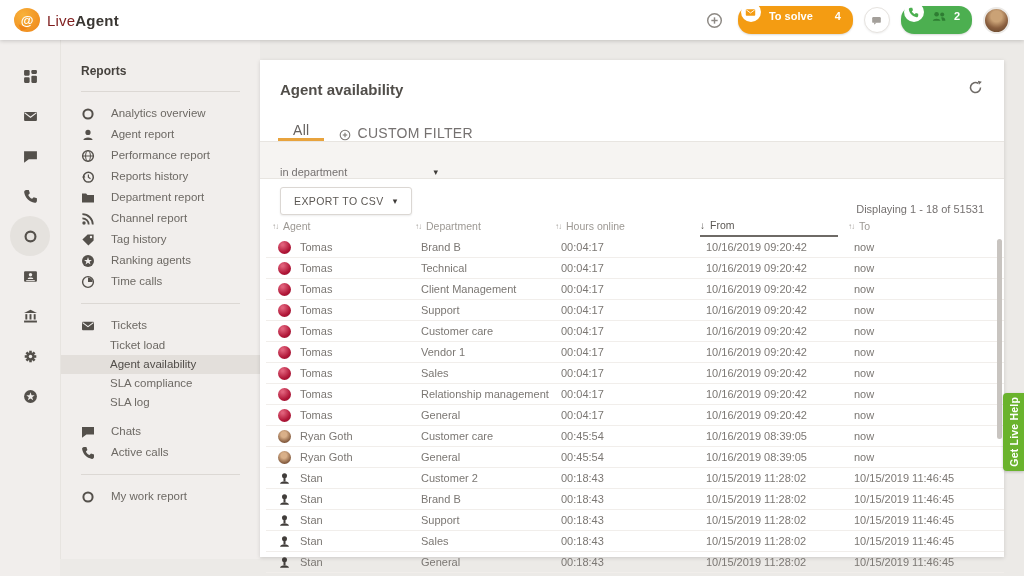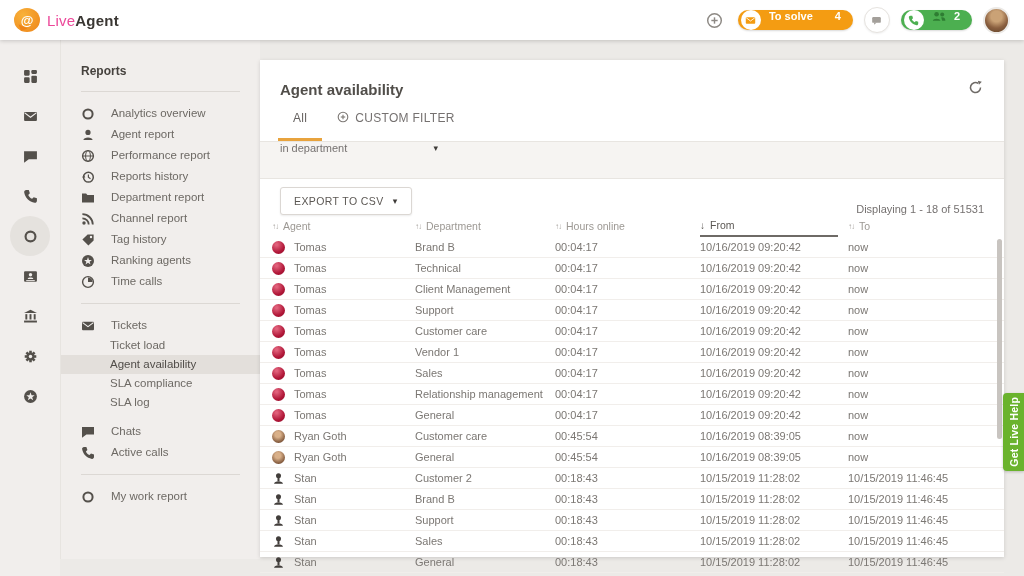--- a/index.html
+++ b/index.html
@@ -10,26 +10,26 @@
 
   
   .topbar{position:absolute;top:0;left:0;right:0;height:40px;background:#fff;z-index:20;
           box-shadow:0 1px 4px rgba(0,0,0,.18);display:flex;align-items:center;justify-content:space-between;padding:0 14px;box-sizing:border-box;}
   .logo{display:flex;align-items:center;gap:7px;}
   .logo-bubble{position:relative;width:26px;height:24px;border-radius:50% 50% 50% 50%;
                background:radial-gradient(circle at 35% 30%,#f8b23a,#ee8418);display:flex;align-items:center;justify-content:center;
                color:#fff;font-weight:bold;font-size:13px;}
   .logo-bubble:after{content:"";position:absolute;left:2px;bottom:-4px;border:5px solid transparent;border-top-color:#ee8418;transform:rotate(25deg);}
   .logo-text{font-size:15px;letter-spacing:.2px;}
-  .logo-live{color:#ec4899;}
+  .logo-live{color:#7f1d1d;}
   .logo-agent{color:#3a3733;font-weight:bold;}
   .top-right{display:flex;align-items:center;gap:11px;}
   .round-icon-btn{width:24px;height:24px;border-radius:50%;background:#fff;display:flex;align-items:center;justify-content:center;color:#8d8984;cursor:pointer;}
   .round-icon-btn.bordered{border:1px solid #e6e3df;box-shadow:0 1px 2px rgba(0,0,0,.06);}
-  .pill{height:16px;border-radius:13px;display:flex;align-items:flex-start;gap:8px;padding:0 12px 4px 3px;color:#fff;
+  .pill{height:16px;border-radius:13px;display:flex;align-items:flex-end;gap:8px;padding:0 12px 12px 3px;color:#fff;
         font-size:11px;font-weight:bold;box-shadow:0 1px 2px rgba(0,0,0,.15);cursor:pointer;}
   .pill-orange{background:#f49c12;}
   .pill-green{background:#4caf50;}
   .pill-bubble{width:20px;height:20px;border-radius:50%;background:#fff;display:flex;align-items:center;justify-content:center;}
   .pill-count{font-weight:bold;}
   .pill-spacer{width:6px;}
   .avatar{width:27px;height:27px;border-radius:50%;border:2px solid #eceae7;box-sizing:border-box;cursor:pointer;
           background:radial-gradient(circle at 50% 32%,#caa276 28%,#8a5f3f 60%,#5d4028 100%);}
 
   
@@ -47,38 +47,38 @@
   .sb-sub{display:block;padding:2px 20px 2px 49px;font-size:11.5px;color:#6d6964;cursor:pointer;line-height:15px;}
   .sb-sub.selected{background:#e3dfdb;color:#514d49;}
   .sb-gap{height:9px;}
 
   
   .card{position:absolute;left:260px;top:60px;width:744px;height:497px;background:#fff;box-shadow:0 1px 4px rgba(0,0,0,.14);box-sizing:border-box;}
   .card-head{position:relative;padding:21px 20px 13px;}
   .card-title{font-size:15px;font-weight:bold;color:#514e4a;}
   .refresh-btn{position:absolute;top:20px;right:20px;width:16px;height:16px;color:#6e6a66;cursor:pointer;}
   .tabs{display:flex;align-items:stretch;height:30px;padding:0 18px;border-bottom:1px solid #e8e5e1;}
-  .tab{display:flex;align-items:flex-start;gap:6px;padding:0 15px;font-size:12px;color:#757170;letter-spacing:.3px;cursor:pointer;box-sizing:border-box;}
+  .tab{display:flex;align-items:flex-end;gap:6px;padding:0 15px;font-size:14px;color:#757170;letter-spacing:.3px;cursor:pointer;box-sizing:border-box;}
   .tab.active{border-bottom:3px solid #e8a33d;color:#666260;}
   .tab .ic{width:12px;height:12px;color:#7c7874;}
-  .filter-row{height:36px;background:#f6f4f2;border-bottom:1px solid #e8e5e1;display:flex;align-items:flex-start;padding:0 20px;}
+  .filter-row{height:36px;background:#f6f4f2;border-bottom:1px solid #e8e5e1;display:flex;align-items:flex-end;padding:0 20px;}
   .filter-select{width:158px;display:flex;align-items:center;justify-content:space-between;font-size:11px;color:#757170;cursor:pointer;}
   .caret{font-size:9px;color:#3e3b38;}
   .toolbar{height:36px;display:flex;align-items:flex-end;justify-content:space-between;padding:0 20px;}
   .export-btn{height:26px;display:flex;align-items:center;gap:9px;padding:0 13px;background:#fff;border:1px solid #dbd7d3;border-radius:3px;
               box-shadow:0 1px 2px rgba(0,0,0,.08);font-size:10.5px;color:#5c5854;letter-spacing:.4px;cursor:pointer;}
   .displaying{font-size:11px;color:#757170;}
 
   .grid-cols{display:grid;grid-template-columns:143px 140px 145px 148px auto;padding:0 10px 0 12px;}
   .thead{height:22px;align-items:center;font-size:10.5px;color:#9c9893;}
   .th{display:flex;align-items:center;gap:5px;height:100%;cursor:pointer;box-sizing:border-box;}
   .th .sort{font-size:8px;letter-spacing:-1px;color:#aaa6a1;}
   .th.active{color:#5b5753;border-bottom:2px solid #6e6a66;margin-right:10px;}
   .th.active .sort{font-size:10px;letter-spacing:0;color:#5b5753;}
-  .tbody{position:relative;}
+  .tbody{position:relative;padding-left:6px;}
   .row{height:20px;align-items:center;border-bottom:1px solid #f1eeeb;font-size:11px;color:#7b7773;cursor:pointer;}
   .cell{overflow:hidden;white-space:nowrap;}
   .cell-agent{display:flex;align-items:center;gap:9px;}
   .av{width:13px;height:13px;border-radius:50%;flex:none;}
   .av-tomas{background:radial-gradient(circle at 35% 28%,#e0607a 8%,#b01637 62%,#8c0e2b);}
   .av-ryan{background:radial-gradient(circle at 45% 35%,#d9b089 25%,#7b5236 75%,#4c3220);}
   .av-stan{width:13px;height:13px;color:#413d3a;flex:none;}
   .scroll-thumb{position:absolute;right:2px;top:2px;width:5px;height:200px;border-radius:3px;background:#c8c4c0;cursor:pointer;}
 
   

